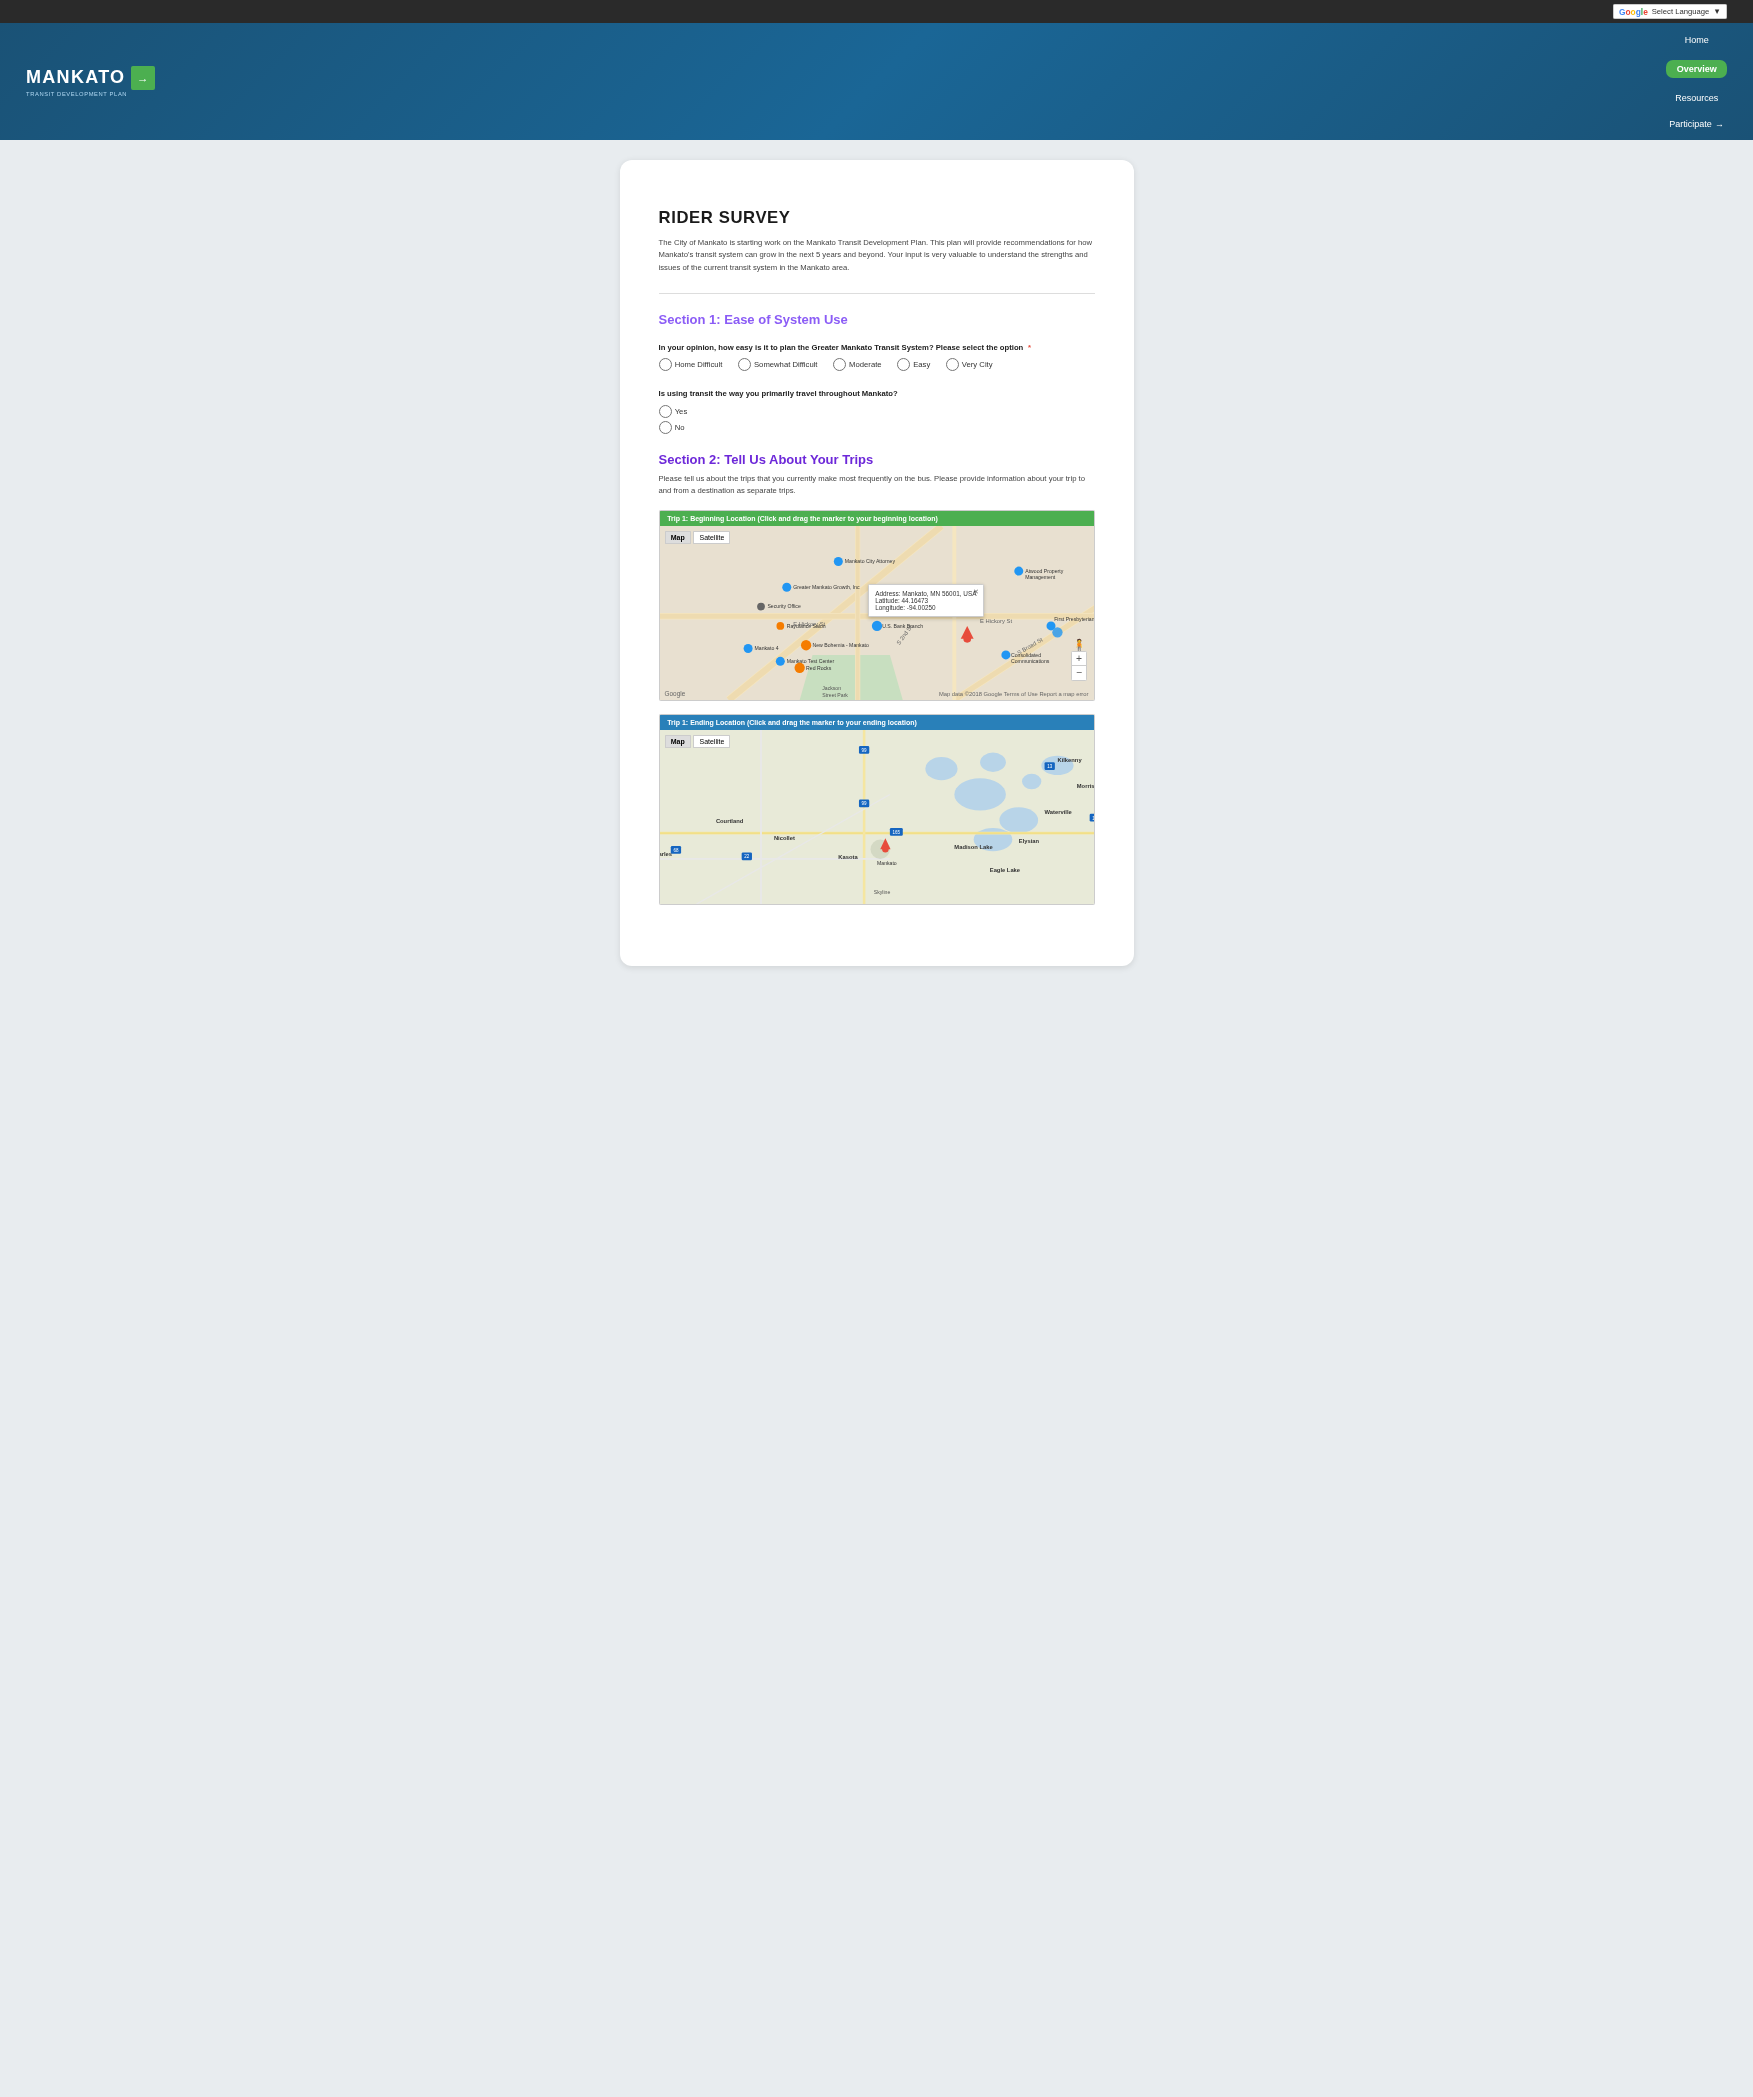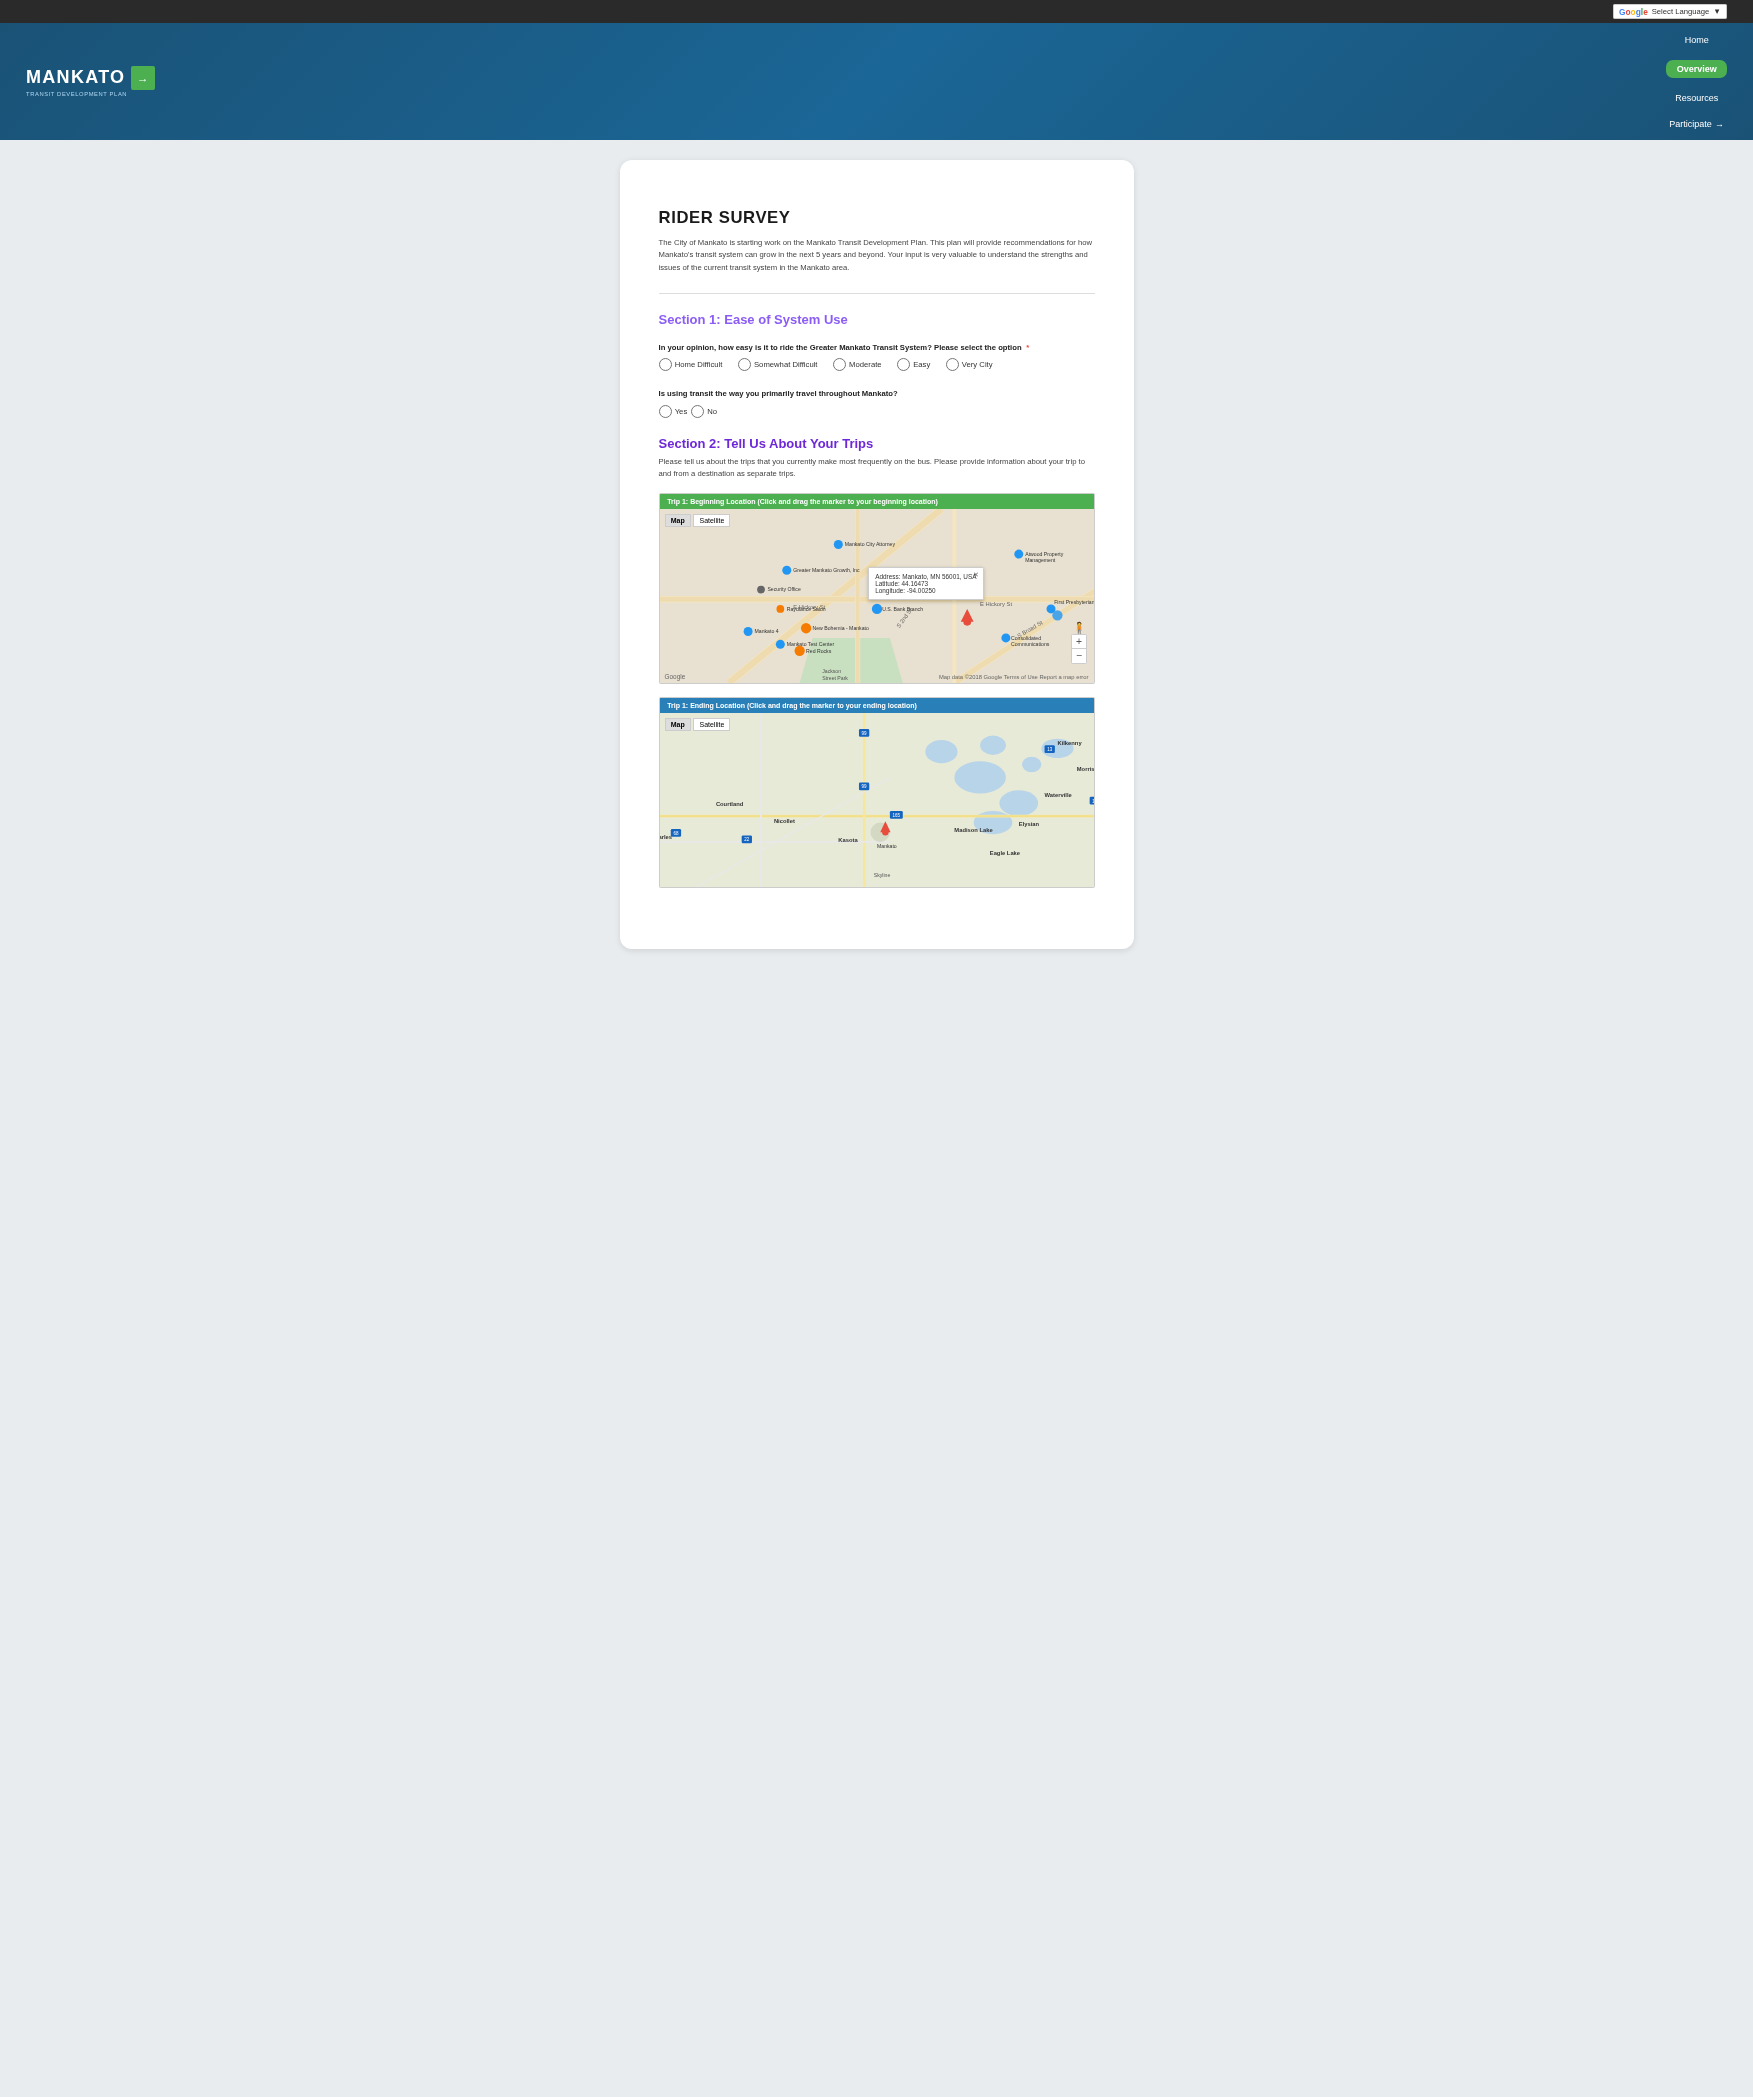--- a/index.html
+++ b/index.html
@@ -172,21 +172,21 @@
       border: 0.6px solid #ccc;
       border-radius: 1.3px;
       padding: 5.1px;
       font-size: 7.7px;
       resize: vertical;
       margin-top: 5.1px;
     }
 
     .yes-no-group {
       display: flex;
-      flex-direction: row;
+      flex-direction: column;
       gap: 3.9px;
       margin-bottom: 18px;
     }
 
     .section2-title {
       font-size: 13px;
       font-weight: bold;
       color: #6d28d9;
       margin-bottom: 5.1px;
     }
@@ -358,21 +358,21 @@
 
   <h1 class="survey-title">RIDER SURVEY</h1>
   <p class="survey-description">The City of Mankato is starting work on the Mankato Transit Development Plan. This plan will provide recommendations for how Mankato's transit system can grow in the next 5 years and beyond. Your input is very valuable to understand the strengths and issues of the current transit system in the Mankato area.</p>
 
   <hr class="divider">
 
   <h2 class="section-title">Section 1: Ease of System Use</h2>
 
   <div>
     <p class="question-label">
-      <span>In your opinion, how easy is it to ride the Greater Mankato Transit System? Please select the option</span>
+      <span>In your opinion, how easy is it to plan the Greater Mankato Transit System? Please select the option</span>
       <span class="required">*</span>
     </p>
     <div class="radio-group">
       <label class="radio-option">
         <input type="radio" name="q1" value="very_difficult" style="">
         <span>Home Difficult</span>
       </label>
       <label class="radio-option">
         <input type="radio" name="q1" value="somewhat_difficult" style="">
         <span>Somewhat Difficult</span>

